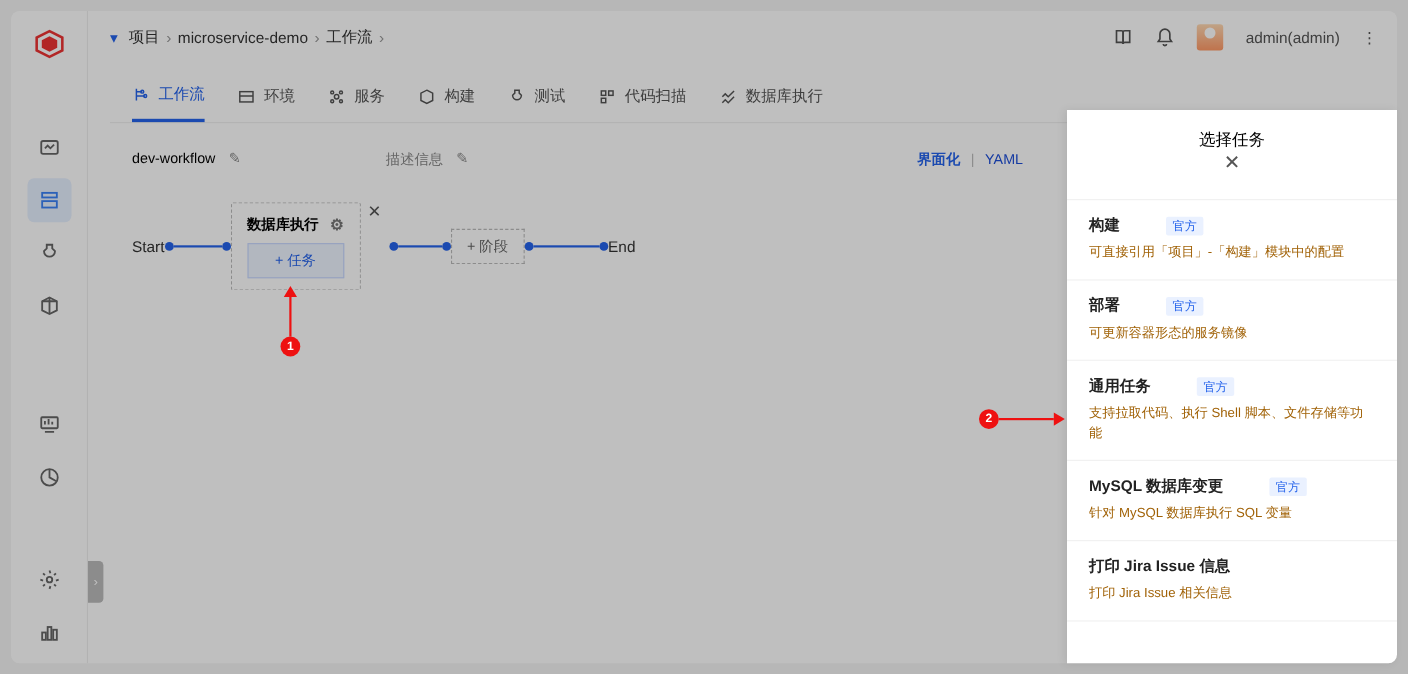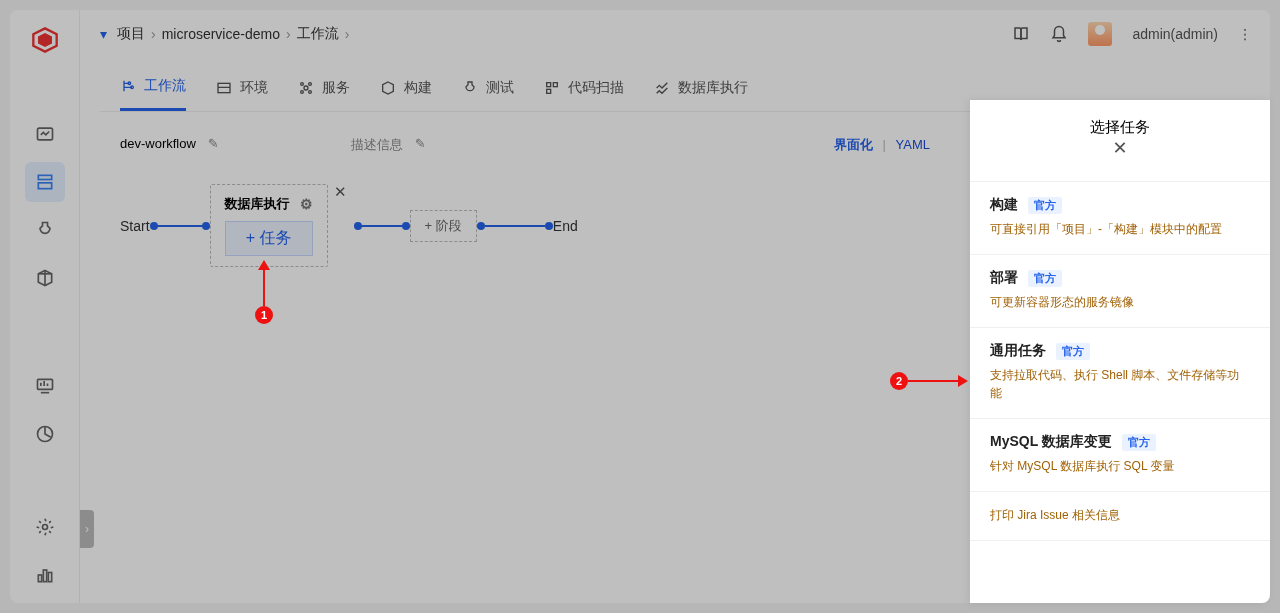--- a/index.html
+++ b/index.html
@@ -38,42 +38,42 @@
     
     .flow { display: flex; align-items: center; font-size: 14px; }
     .node-text { color: #333; }
     .line { height: 2px; background: #2563eb; }
     .dot { width: 8px; height: 8px; border-radius: 50%; background: #2563eb; }
     
     .stage-box { position: relative; border: 1px dashed #bbb; border-radius: 2px; padding: 10px 14px; width: 118px; }
     .stage-box .title { font-weight: 600; font-size: 13px; margin-bottom: 8px; display: flex; justify-content: space-between; align-items: center; }
     .gear { color: #777; font-size: 14px; }
     .close-x { position: absolute; top: -2px; right: -20px; font-size: 15px; color: #555; }
-    .add-task { border: 1px solid #c7d8ff; background: #eef4ff; color: #2563eb; font-size: 16px; padding: 6px 10px; text-align: center; cursor: pointer; }
+    .add-task { border: 1px solid #c7d8ff; background: #eef4ff; color: #2563eb; font-size: 13px; padding: 6px 10px; text-align: center; cursor: pointer; }
     
     .add-stage { border: 1px dashed #bbb; color: #666; font-size: 13px; padding: 6px 14px; }
     
     
     .callout { position: absolute; z-index: 200; }
     .marker { width: 18px; height: 18px; border-radius: 50%; background: #e11; color: #fff; font-size: 11px; font-weight: bold; display: flex; align-items: center; justify-content: center; }
     .arrow1 { position: absolute; left: 255px; top: 260px; z-index: 200; display: flex; flex-direction: column; align-items: center; }
     .arrow1 .shaft { width: 0; height: 36px; border-left: 2px solid #e11; }
     .arrow1 .head { width: 0; height: 0; border-left: 6px solid transparent; border-right: 6px solid transparent; border-bottom: 10px solid #e11; }
     
     .arrow2 { position: absolute; left: 890px; top: 372px; z-index: 200; display: flex; align-items: center; }
     .arrow2 .shaft { height: 0; width: 50px; border-top: 2px solid #e11; }
     .arrow2 .head { width: 0; height: 0; border-top: 6px solid transparent; border-bottom: 6px solid transparent; border-left: 10px solid #e11; }
     
     
     .panel { position: absolute; right: 10px; top: 100px; bottom: 10px; width: 300px; background: #fff; z-index: 100; border-radius: 0 0 8px 0; box-shadow: -2px 0 8px rgba(0,0,0,0.08); overflow-y: auto; }
     .panel-head { display: flex; align-items: center; justify-content: flex-start; padding: 18px 20px; font-size: 15px; font-weight: 500; flex-direction: column; }
     .task-item { padding: 14px 20px 16px; border-bottom: 1px solid #f0f0f0; }
     .task-item:first-of-type { border-top: 1px solid #f0f0f0; margin-top: 4px; }
     .task-title { font-size: 14px; font-weight: 600; color: #222; display: flex; align-items: center; gap: 10px; margin-bottom: 6px; }
-    .official { font-size: 11px; color: #2563eb; background: #eaf1ff; padding: 1px 6px; border-radius: 2px; font-weight: bold; }
+    .official { font-size: 11px; color: #2563eb; background: #eaf1ff; padding: 1px 6px; border-radius: 2px; font-weight: normal; margin-left: 32px; }
     .task-desc { font-size: 12px; color: #a16207; line-height: 1.5; }
     .panel-close { font-size: 18px; color: #555; cursor: pointer; }
     
     .drag-handle { position: absolute; left: 70px; top: 500px; width: 14px; height: 38px; background: #bbb; border-radius: 0 4px 4px 0; display: flex; align-items: center; justify-content: center; color: #fff; font-size: 12px; }
     
     svg { display: block; }
   </style>
 </head>
 <body>
 
@@ -304,16 +304,19 @@
         <div class="task-desc">支持拉取代码、执行 Shell 脚本、文件存储等功能</div>
       </div>
       <div class="task-item">
         <div class="task-title">
           <span>MySQL 数据库变更</span>
           <span class="official">官方</span>
         </div>
         <div class="task-desc">针对 MySQL 数据库执行 SQL 变量</div>
       </div>
       <div class="task-item">
+        <div class="task-title">
+          <span>打印 Jira Issue 信息</span>
+        </div>
         <div class="task-desc">打印 Jira Issue 相关信息</div>
       </div>
     </div>
 </div>
 
 </body></html>

